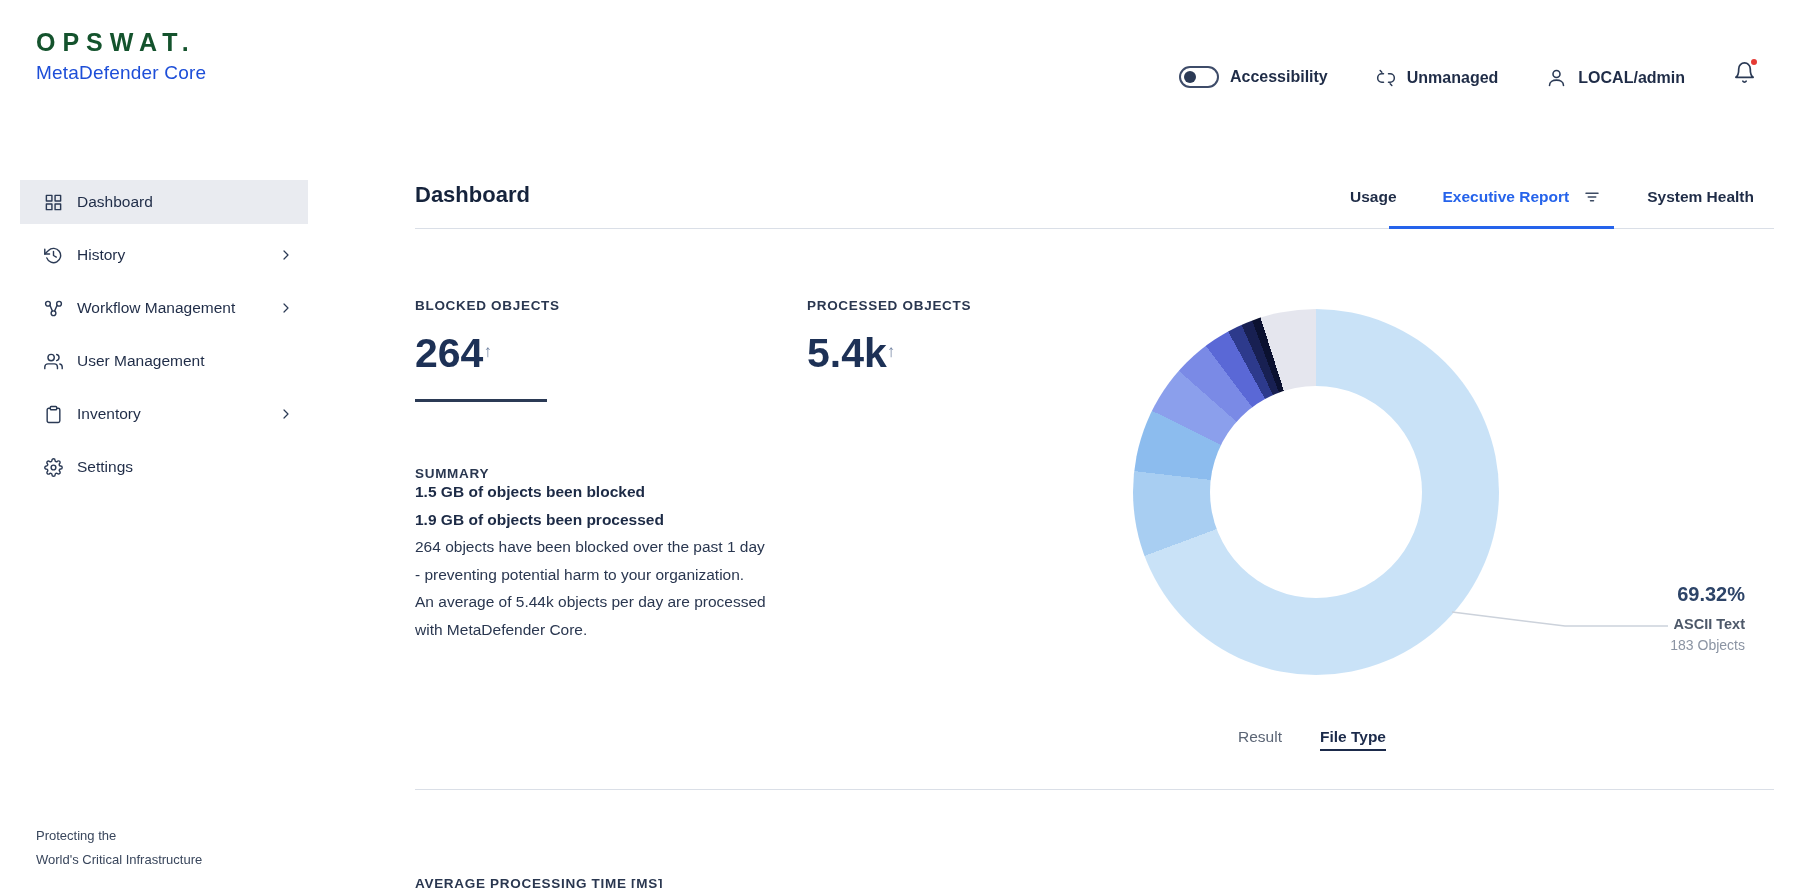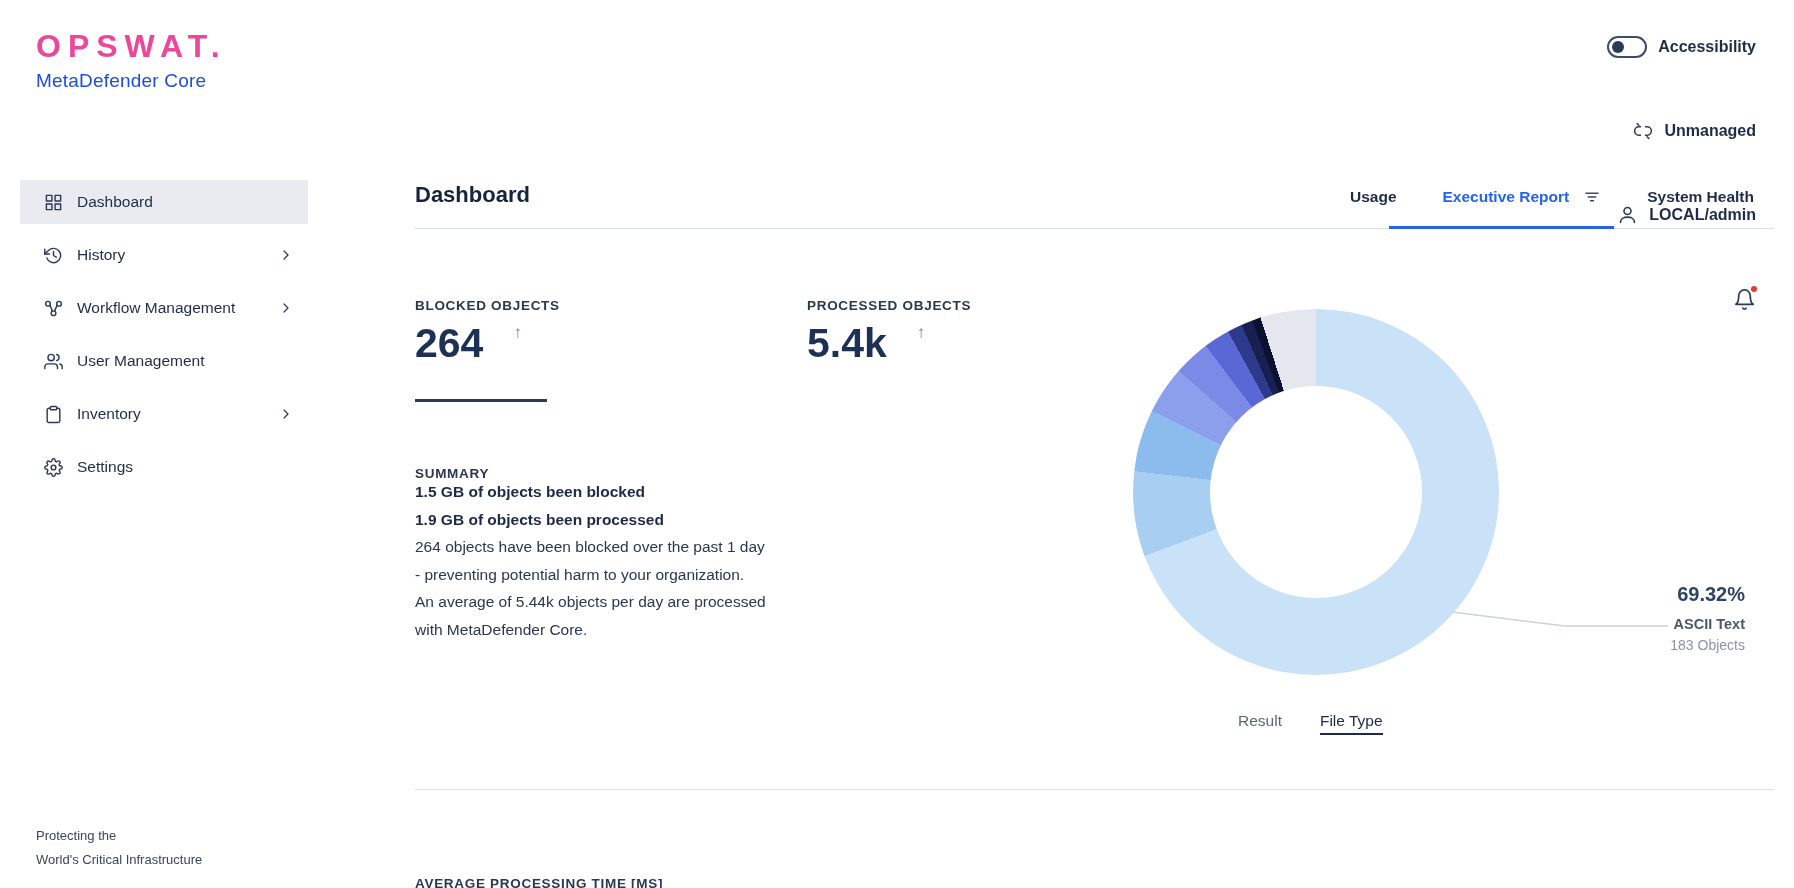--- a/index.html
+++ b/index.html
@@ -2,34 +2,34 @@
 <html><head>
 <meta charset="utf-8">
 <style>
   * { margin:0; padding:0; box-sizing:border-box; }
   body { background:#f5f5f5; font-family:"Liberation Sans", sans-serif; }
   .app { position:relative; width:1794px; height:888px; background:#ffffff; overflow:hidden;
          font-family:"Liberation Sans", sans-serif; color:#1f2c47; }
 
   
   .logo-block { position:absolute; left:36px; top:28px; }
-  .logo-title { font-size:32px; font-weight:700; letter-spacing:7px; color:#ec4899; }
+  .logo-title { font-size:25px; font-weight:700; letter-spacing:7px; color:#14532d; }
   .logo-sub { font-size:19px; color:#1d4ed8; margin-top:5px; letter-spacing:0.2px; }
 
   .search-row { position:absolute; left:415px; top:36px; height:52px; display:flex; }
   .search-box { position:relative; width:562px; height:52px; border:1px solid #bcc9e2; background:#fff;
                 display:flex; align-items:center; }
   .search-box input { border:none; outline:none; width:490px; padding-left:18px; font-size:15px;
                       color:#33415c; font-family:"Liberation Sans", sans-serif; background:transparent; }
   .search-box input::placeholder { color:#8d97ab; }
   .paperclip { position:absolute; right:15px; top:15px; }
   .process-btn { width:116px; height:52px; background:#2e6bf2; color:#fff; font-weight:700;
                  font-size:15px; border:none; cursor:pointer; font-family:"Liberation Sans", sans-serif; }
 
-  .header-right { position:absolute; right:38px; top:36px; height:52px; display:flex; align-items:flex-end; gap:63px;flex-direction:column; }
+  .header-right { position:absolute; right:38px; top:36px; height:52px; display:flex; align-items:flex-end; gap:48px; }
   .hr-item { display:flex; align-items:center; gap:11px; font-size:16px; font-weight:600; color:#1f2c47; cursor:pointer; }
   .toggle-track { width:40px; height:22px; border:2px solid #3e4c69; border-radius:12px; position:relative;
                   background:#fff; cursor:pointer; }
   .toggle-knob { position:absolute; left:3px; top:3px; width:12px; height:12px; border-radius:50%; background:#2b3a55; }
   .bell-wrap { position:relative; cursor:pointer; }
   .bell-dot { position:absolute; top:-4px; right:-3px; width:10px; height:10px; border-radius:50%;
               background:#e53a34; border:2px solid #fff; }
 
   
   .sidebar { position:absolute; left:0; top:180px; width:310px; }
@@ -43,41 +43,41 @@
   .main-title { position:absolute; left:415px; top:182px; font-size:22px; font-weight:700; color:#15233c; }
   .tabs { position:absolute; right:40px; top:188px; display:flex; align-items:center; gap:46px;
           font-size:15.5px; font-weight:600; }
   .tab { color:#1f2c47; cursor:pointer; display:flex; align-items:center; gap:14px; }
   .tab.active { color:#2563eb; }
   .tab-underline { position:absolute; left:1389px; top:226px; width:225px; height:3px; background:#2563eb; z-index:2; }
   .divider { position:absolute; left:415px; width:1359px; height:1px; background:#dadfe7; }
 
   .stat-block { position:absolute; top:298px; }
   .stat-label, .section-label { font-size:13.5px; font-weight:600; letter-spacing:0.7px; color:#2a3750; }
-  .stat-value-row { display:flex; align-items:flex-start; gap:30px; margin-top:10px; }
+  .stat-value-row { display:flex; align-items:center; margin-top:20px; }
   .stat-value { font-size:41px; font-weight:600; color:#1d3156; line-height:1; }
   .stat-arrow { font-size:17px; color:#7485a3; padding-bottom:4px; }
   .stat-underline { position:absolute; left:415px; top:399px; width:132px; height:3px; background:#2b3a55; }
 
   .summary-heading { position:absolute; left:415px; top:466px; }
   .summary-text { position:absolute; left:415px; top:478px; font-size:15.5px; line-height:27.5px; color:#2a3750; }
   .summary-text .bold { font-weight:700; color:#1c2a45; }
 
   .donut { position:absolute; left:1133px; top:309px; width:366px; height:366px; border-radius:50%; cursor:pointer; }
   .donut-hole { position:absolute; left:77px; top:77px; width:212px; height:212px; background:#fff; border-radius:50%; }
   .leader-svg { position:absolute; left:0; top:0; width:1794px; height:888px; pointer-events:none; }
 
   .callout { position:absolute; right:49px; top:583px; text-align:right; }
   .callout-pct { font-size:20px; font-weight:700; color:#2d4468; }
   .callout-name { font-size:14.5px; font-weight:700; color:#4d5869; margin-top:10px; }
   .callout-count { font-size:14px; color:#8b94a3; margin-top:5px; }
 
   .chart-toggle { position:absolute; left:1238px; top:712px; display:flex; gap:38px; font-size:15.5px; align-items:baseline; }
   .ct-item { color:#5b6575; cursor:pointer; }
-  .ct-item.active { color:#1b2a4a; font-weight:400; border-bottom:2px solid #1b2a4a; padding-bottom:3px; }
+  .ct-item.active { color:#1b2a4a; font-weight:700; border-bottom:2px solid #1b2a4a; padding-bottom:3px;margin-top:16px; }
 
   .bottom-label { position:absolute; left:415px; top:876px; }
 
   .ic { stroke:#2b3a55; fill:none; stroke-width:1.8; stroke-linecap:round; stroke-linejoin:round; }
 </style>
 </head>
 <body>
 
 <div class="app">
 

